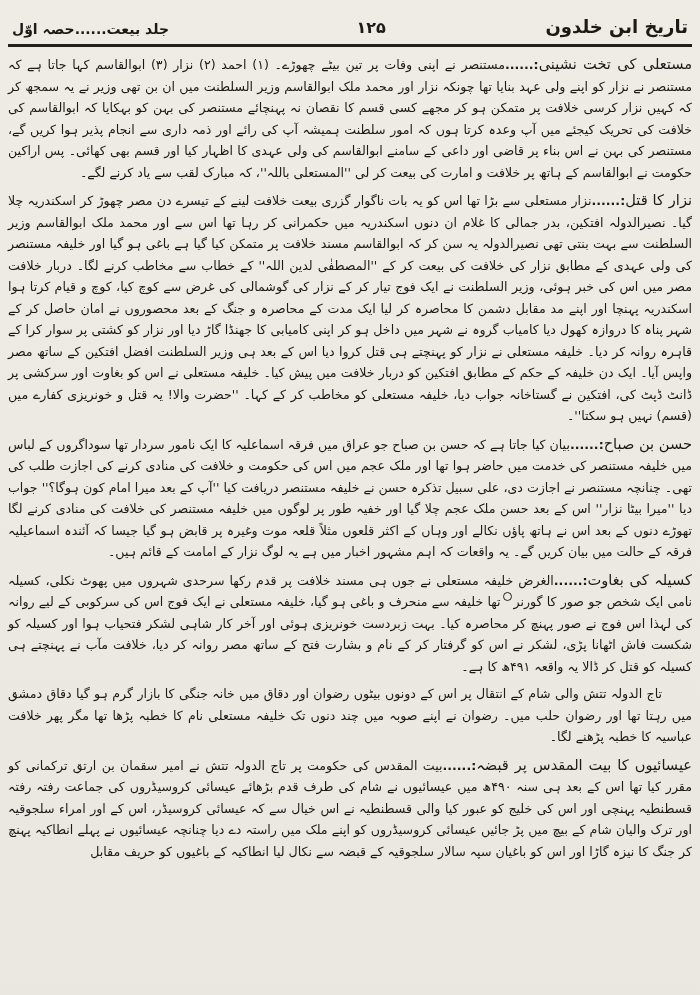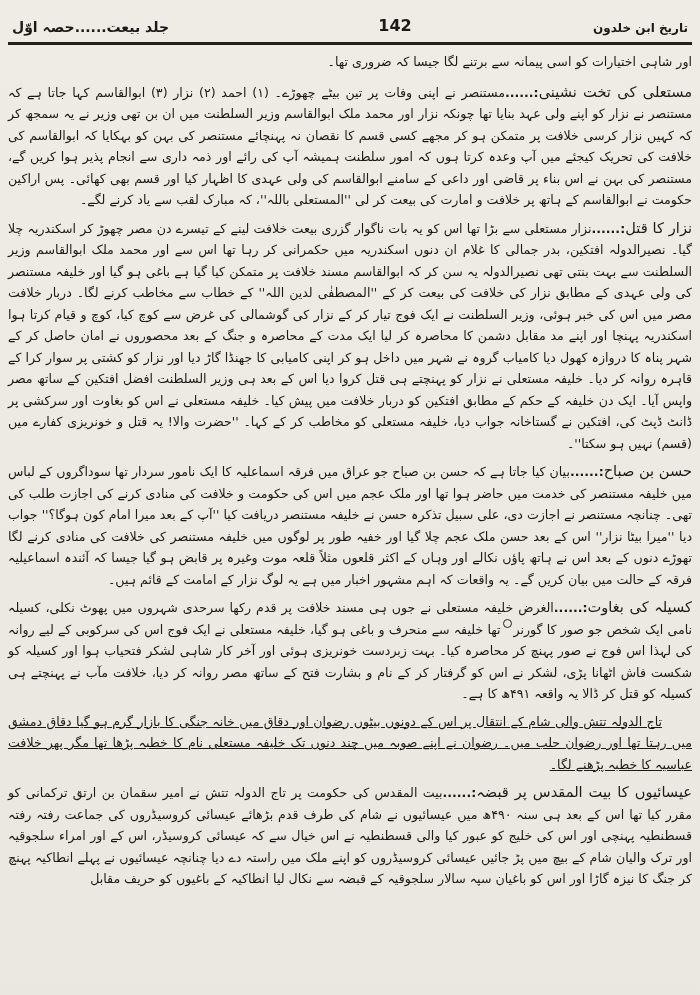--- a/index.html
+++ b/index.html
@@ -15,21 +15,21 @@
     color:#1c1916;
     direction:rtl;
     padding:12px 8px 0 8px;
   }
   
   .hdr{
     display:flex;justify-content:space-between;align-items:flex-end;
     padding:4px 4px 7px 4px;
     font-weight:bold;
   }
-  .hdr .title{font-size:12px;letter-spacing:.3px;}
+  .hdr .title{font-size:18px;letter-spacing:.3px;}
   .hdr .pageno{font-size:16px;transform:translatex(14px);}
   .hdr .vol{font-size:14px;}
   .rule{
     height:0;border-top:3px solid #23201c;
     margin:0 0 6px 0;
   }
   
   .textcol{
     font-size:12.6px;
     line-height:21.5px;
@@ -37,46 +37,45 @@
     text-align-last:right;
   }
   .textcol p{margin:0 0 6px 0;}
   p.cont{margin:2px 0 8px 0;}
   .sec-h{
     font-weight:normal;
     font-size:14.6px;
     letter-spacing:.2px;
   }
   .sep{font-weight:bold;letter-spacing:1.5px;}
-  p.indent{text-indent:30px;text-decoration:underline;}
+  p.indent{text-indent:30px;}
   p.last{margin-bottom:17px;}
   .fn-mark{
     display:inline-block;
     width:7px;height:7px;
     border:1.3px solid #23201c;border-radius:50%;
     vertical-align:super;
     margin:0 2px;
   }
 </style>
 </head>
 <body>
 
 <div class="page">
 
   <div class="hdr">
     <div class="title">تاریخ ابن خلدون</div>
-    <div class="pageno">142</div>
+    <div class="pageno">۱۲۵</div>
     <div class="vol">جلد بیعت......حصہ اوّل</div>
   </div>
 
   <div class="rule"></div>
 
   <div class="textcol">
 
-    <p class="cont">اور شاہی اختیارات کو اسی پیمانہ سے برتنے لگا جیسا کہ ضروری تھا۔</p>
 
     <p><span class="sec-h">مستعلی کی تخت نشینی</span><span class="sep">:......</span><span>مستنصر نے اپنی وفات پر تین بیٹے چھوڑے۔ (۱) احمد (۲) نزار (۳) ابوالقاسم کہا جاتا ہے کہ مستنصر نے نزار کو اپنے ولی عہد بنایا تھا چونکہ نزار اور محمد ملک ابوالقاسم وزیر السلطنت میں ان بن تھی وزیر نے یہ سمجھ کر کہ کہیں نزار کرسی خلافت پر متمکن ہو کر مجھے کسی قسم کا نقصان نہ پہنچائے مستنصر کی بہن کو بہکایا کہ ابوالقاسم کی خلافت کی تحریک کیجئے میں آپ وعدہ کرتا ہوں کہ امور سلطنت ہمیشہ آپ کی رائے اور ذمہ داری سے انجام پذیر ہوا کریں گے، مستنصر کی بہن نے اس بناء پر قاضی اور داعی کے سامنے ابوالقاسم کی ولی عہدی کا اظہار کیا اور قسم بھی کھائی۔ پس اراکین حکومت نے ابوالقاسم کے ہاتھ پر خلافت و امارت کی بیعت کر لی ''المستعلی باللہ''، کہ مبارک لقب سے یاد کرنے لگے۔</span></p>
 
     <p><span class="sec-h">نزار کا قتل</span><span class="sep">:......</span><span>نزار مستعلی سے بڑا تھا اس کو یہ بات ناگوار گزری بیعت خلافت لینے کے تیسرے دن مصر چھوڑ کر اسکندریہ چلا گیا۔ نصیرالدولہ افتکین، بدر جمالی کا غلام ان دنوں اسکندریہ میں حکمرانی کر رہا تھا اس سے اور محمد ملک ابوالقاسم وزیر السلطنت سے بہت بنتی تھی نصیرالدولہ یہ سن کر کہ ابوالقاسم مسند خلافت پر متمکن کیا گیا ہے باغی ہو گیا اور خلیفہ مستنصر کی ولی عہدی کے مطابق نزار کی خلافت کی بیعت کر کے ''المصطفٰی لدین اللہ'' کے خطاب سے مخاطب کرنے لگا۔ دربار خلافت مصر میں اس کی خبر ہوئی، وزیر السلطنت نے ایک فوج تیار کر کے نزار کی گوشمالی کی غرض سے کوچ کیا، کوچ و قیام کرتا ہوا اسکندریہ پہنچا اور اپنے مد مقابل دشمن کا محاصرہ کر لیا ایک مدت کے محاصرہ و جنگ کے بعد محصوروں نے امان حاصل کر کے شہر پناہ کا دروازہ کھول دیا کامیاب گروہ نے شہر میں داخل ہو کر اپنی کامیابی کا جھنڈا گاڑ دیا اور نزار کو کشتی پر سوار کرا کے قاہرہ روانہ کر دیا۔ خلیفہ مستعلی نے نزار کو پہنچتے ہی قتل کروا دیا اس کے بعد ہی وزیر السلطنت افضل افتکین کے ساتھ مصر واپس آیا۔ ایک دن خلیفہ کے حکم کے مطابق افتکین کو دربار خلافت میں پیش کیا۔ خلیفہ مستعلی نے اس کو بغاوت اور سرکشی پر ڈانٹ ڈپٹ کی، افتکین نے گستاخانہ جواب دیا، خلیفہ مستعلی کو مخاطب کر کے کہا۔ ''حضرت والا! یہ قتل و خونریزی کفارے میں (قسم) نہیں ہو سکتا''۔</span></p>
 
     <p><span class="sec-h">حسن بن صباح</span><span class="sep">:......</span><span>بیان کیا جاتا ہے کہ حسن بن صباح جو عراق میں فرقہ اسماعلیہ کا ایک نامور سردار تھا سوداگروں کے لباس میں خلیفہ مستنصر کی خدمت میں حاضر ہوا تھا اور ملک عجم میں اس کی حکومت و خلافت کی منادی کرنے کی اجازت طلب کی تھی۔ چنانچہ مستنصر نے اجازت دی، علی سبیل تذکرہ حسن نے خلیفہ مستنصر دریافت کیا ''آپ کے بعد میرا امام کون ہوگا؟'' جواب دیا ''میرا بیٹا نزار'' اس کے بعد حسن ملک عجم چلا گیا اور خفیہ طور پر لوگوں میں خلیفہ مستنصر کی خلافت کی منادی کرنے لگا تھوڑے دنوں کے بعد اس نے ہاتھ پاؤں نکالے اور وہاں کے اکثر قلعوں مثلاً قلعہ موت وغیرہ پر قابض ہو گیا جیسا کہ آئندہ اسماعیلیہ فرقہ کے حالت میں بیان کریں گے۔ یہ واقعات کہ اہم مشہور اخبار میں ہے یہ لوگ نزار کے امامت کے قائم ہیں۔</span></p>
 
     <p><span class="sec-h">کسیلہ کی بغاوت</span><span class="sep">:......</span><span>الغرض خلیفہ مستعلی نے جوں ہی مسند خلافت پر قدم رکھا سرحدی شہروں میں پھوٹ نکلی، کسیلہ نامی ایک شخص جو صور کا گورنر</span><span class="fn-mark"></span><span>تھا خلیفہ سے منحرف و باغی ہو گیا، خلیفہ مستعلی نے ایک فوج اس کی سرکوبی کے لیے روانہ کی لہذا اس فوج نے صور پہنچ کر محاصرہ کیا۔ بہت زبردست خونریزی ہوئی اور آخر کار شاہی لشکر فتحیاب ہوا اور کسیلہ کو شکست فاش اٹھانا پڑی، لشکر نے اس کو گرفتار کر کے نام و بشارت فتح کے ساتھ مصر روانہ کر دیا، خلافت مآب نے پہنچتے ہی کسیلہ کو قتل کر ڈالا یہ واقعہ ۴۹۱ھ کا ہے۔</span></p>
 
     <p class="indent"><span>تاج الدولہ تتش والی شام کے انتقال پر اس کے دونوں بیٹوں رضوان اور دقاق میں خانہ جنگی کا بازار گرم ہو گیا دقاق دمشق میں رہتا تھا اور رضوان حلب میں۔ رضوان نے اپنے صوبہ میں چند دنوں تک خلیفہ مستعلی نام کا خطبہ پڑھا تھا مگر پھر خلافت عباسیہ کا خطبہ پڑھنے لگا۔</span></p>

